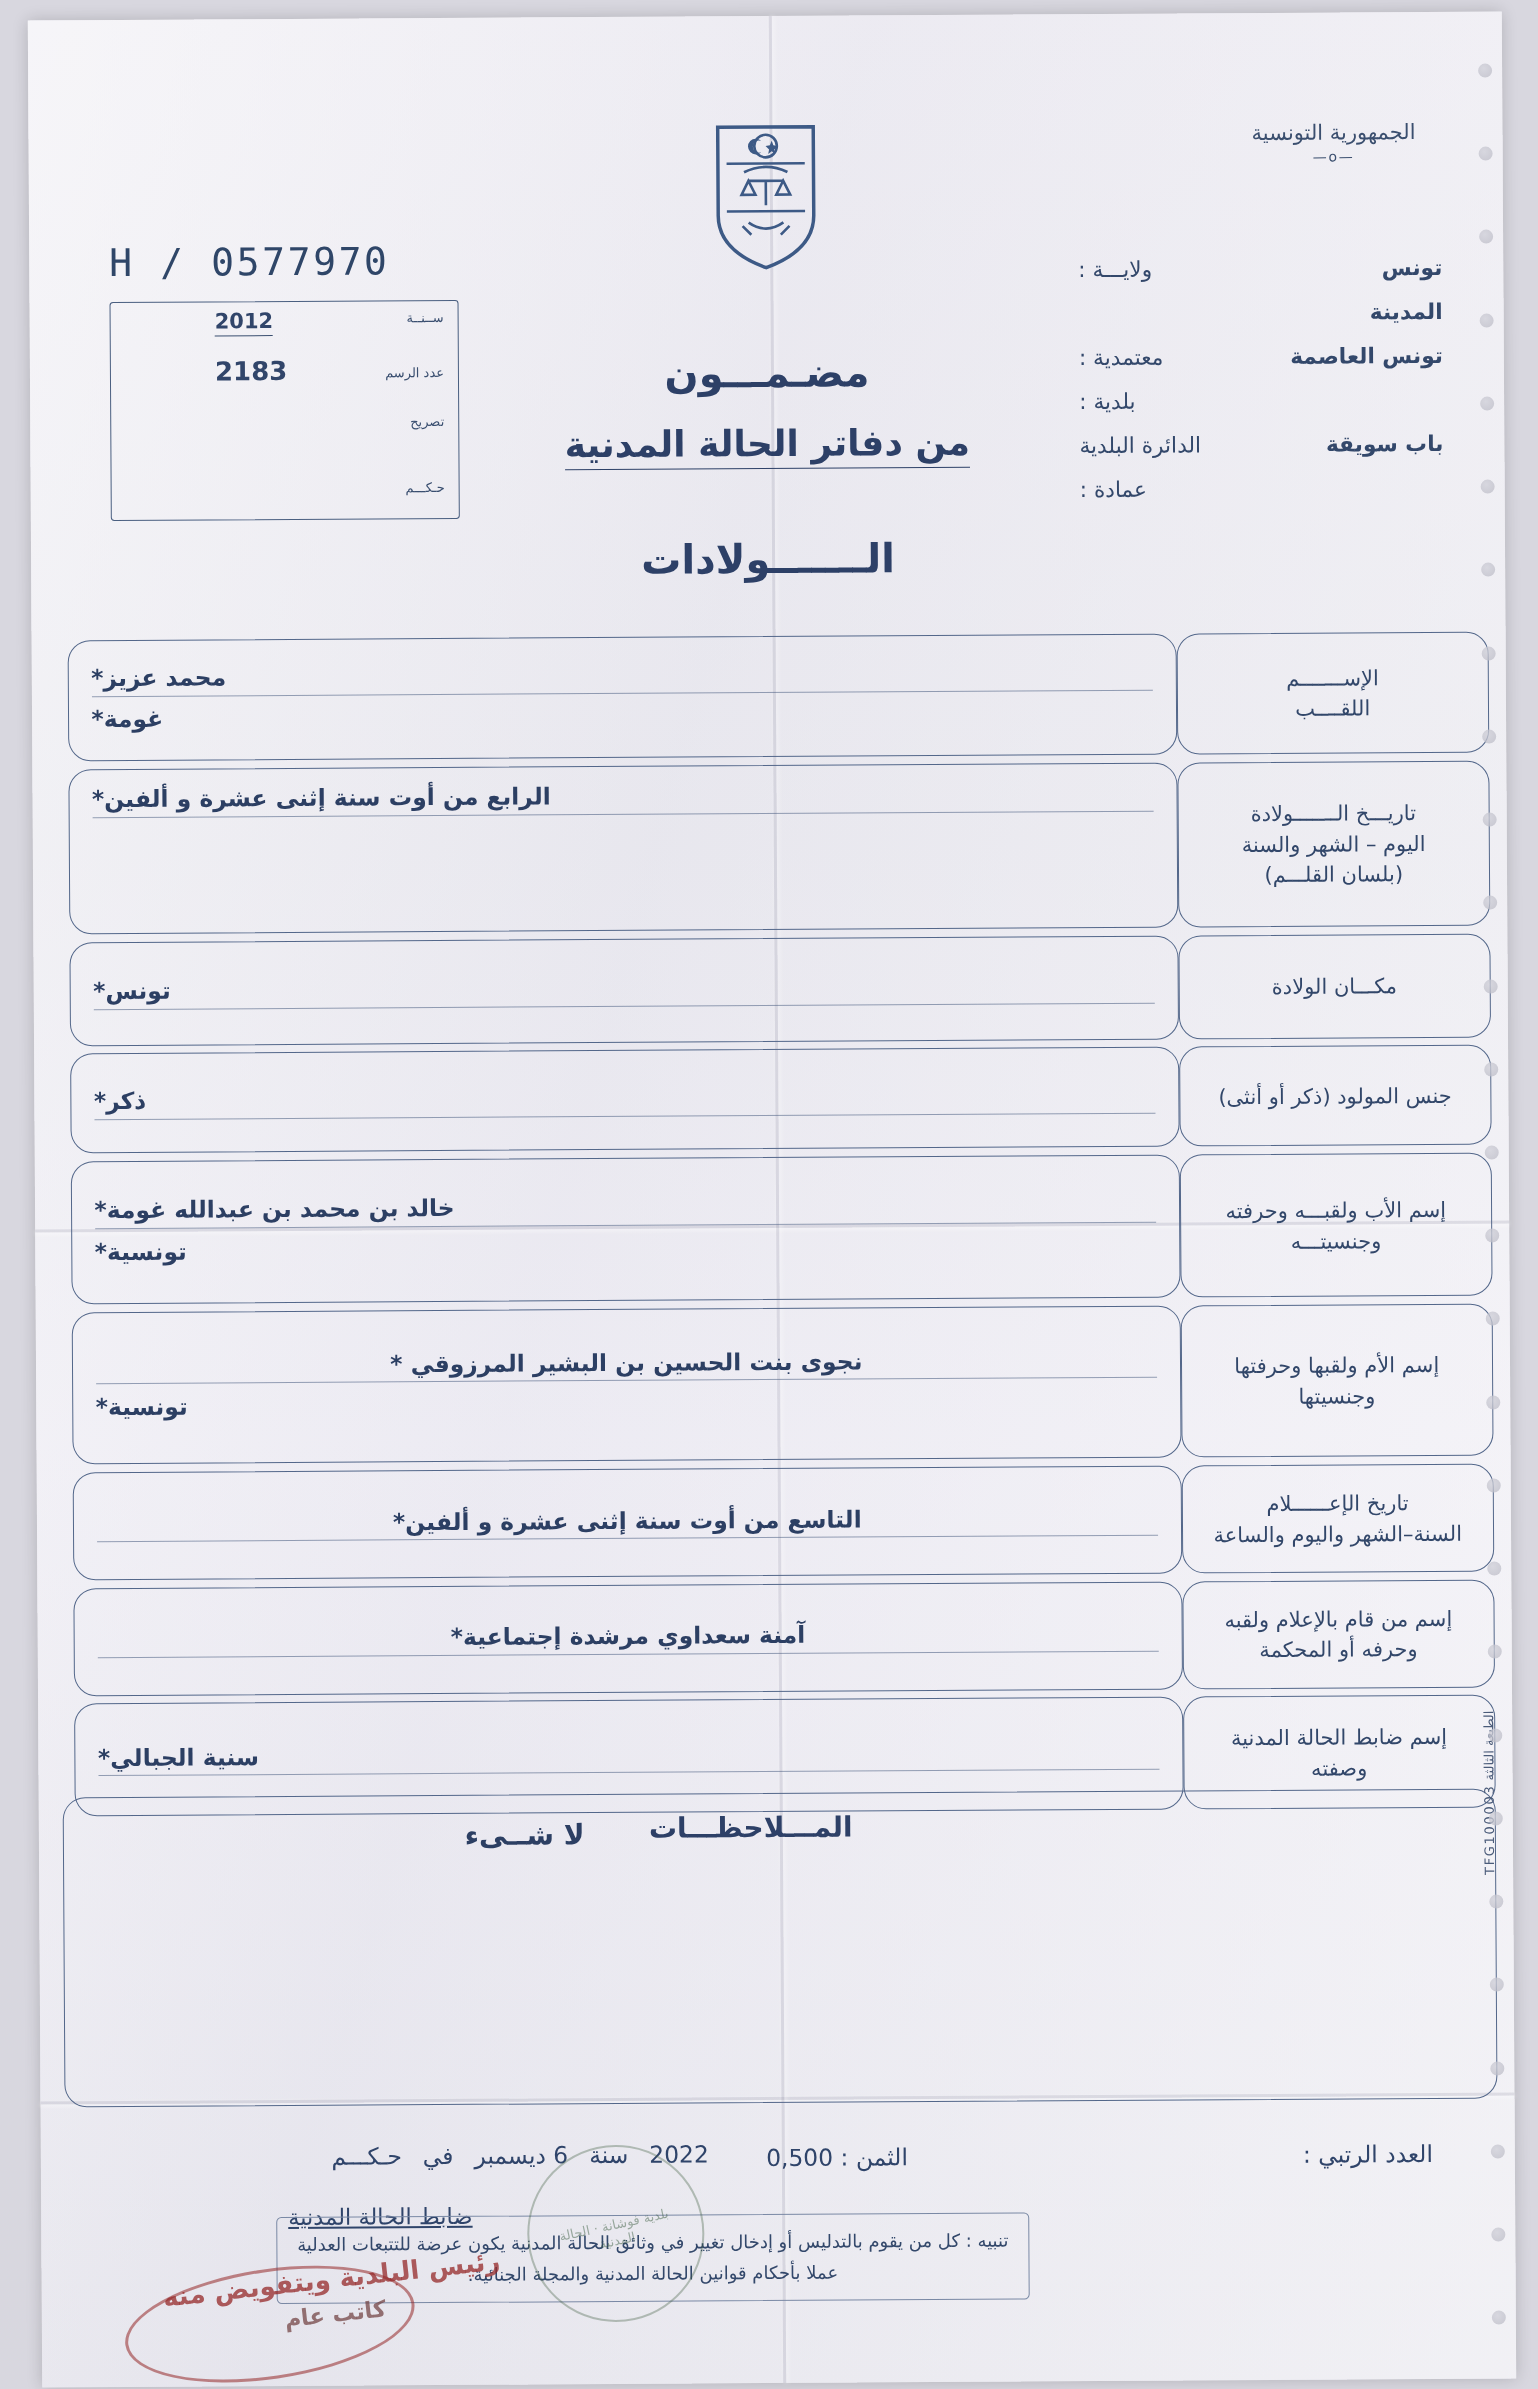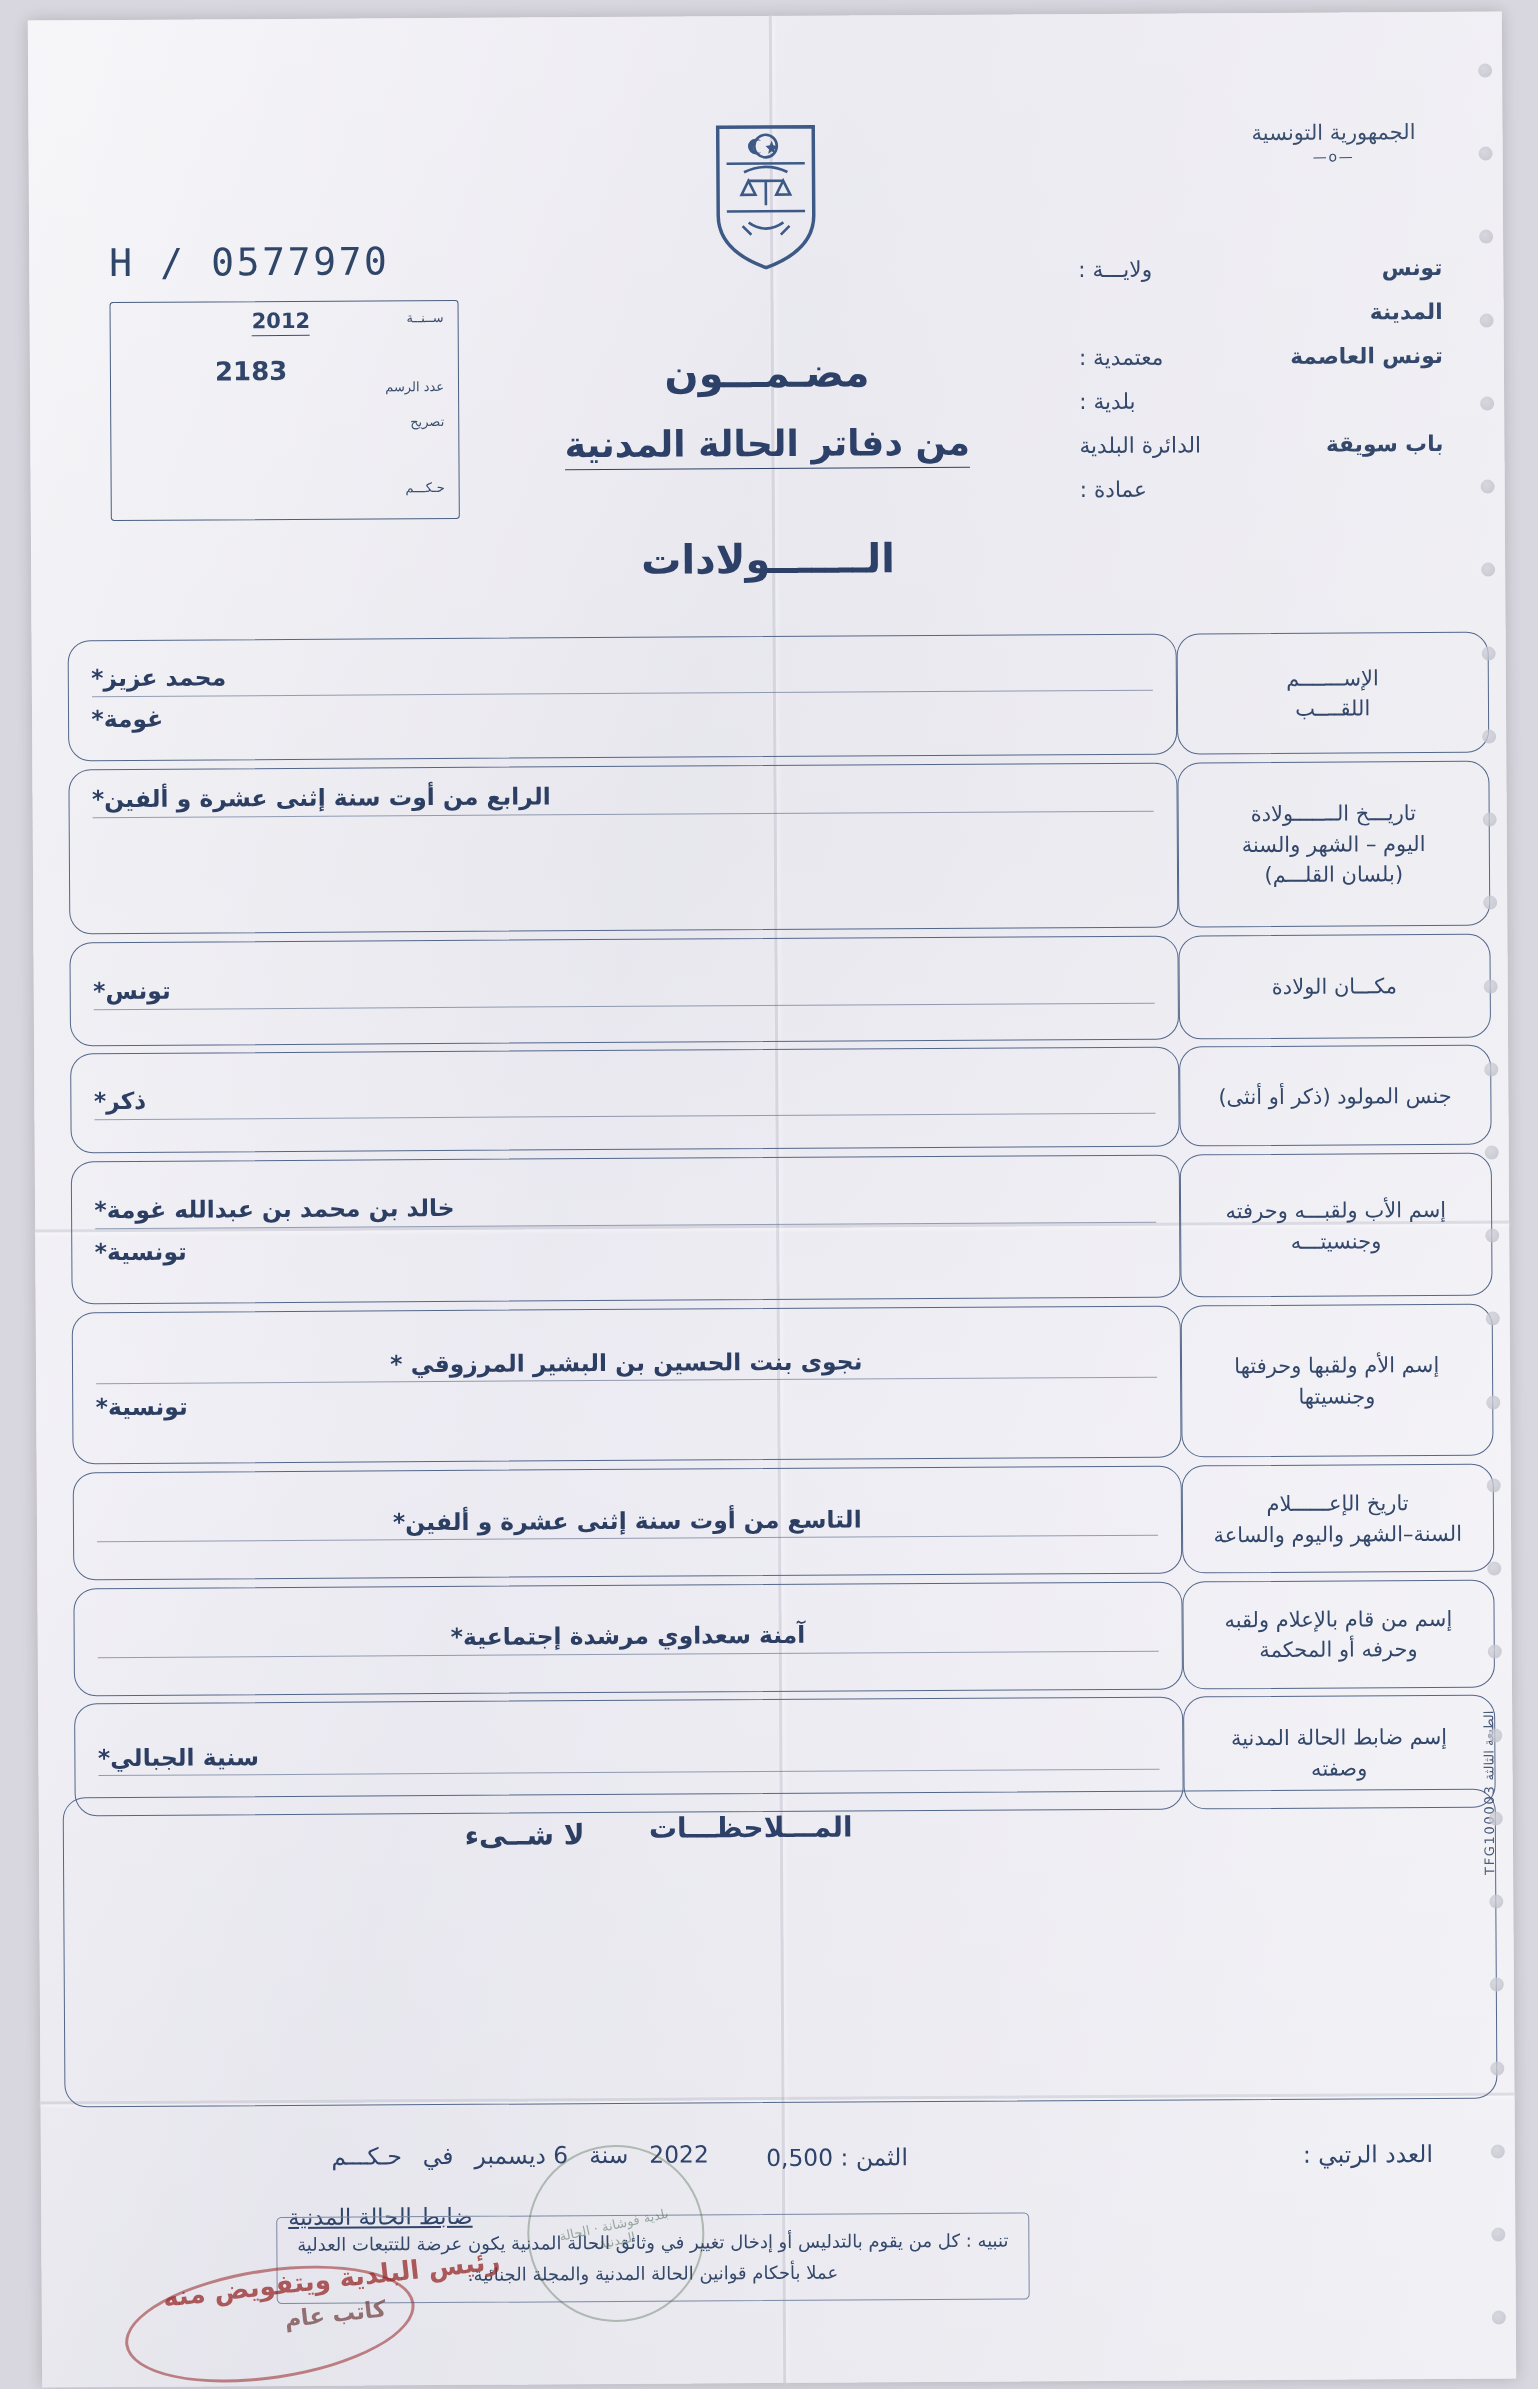--- a/index.html
+++ b/index.html
@@ -89,29 +89,28 @@
     color: #3a4f70;
   }
   .stampbox .val {
     position: absolute;
     left: 104px;
     font-weight: bold;
     font-size: 22.5px;
     color: #31456a;
   }
   .stampbox .l1 { top: 8.7px; }
-  .stampbox .l2 { top: 78px; }
+  .stampbox .l2 { top: 64px; }
   .stampbox .l3 { top: 113px; }
   .stampbox .l4 { top: 165px; margin-top: 14px; }
   .stampbox .v1 { top: 7px; font-size: 21px; }
   .stampbox .v2 { top: 54px; font-size: 26px; }
   .underline-sm {
     border-bottom: 1.7px solid #3a4f70;
     padding-bottom: 1.7px;
-    margin-left: 37px;
   }
 
   .republic {
     position: absolute;
     right: 87px;
     top: 108px;
     font-size: 21px;
     color: #3b4f6f;
     text-align: center;
   }

